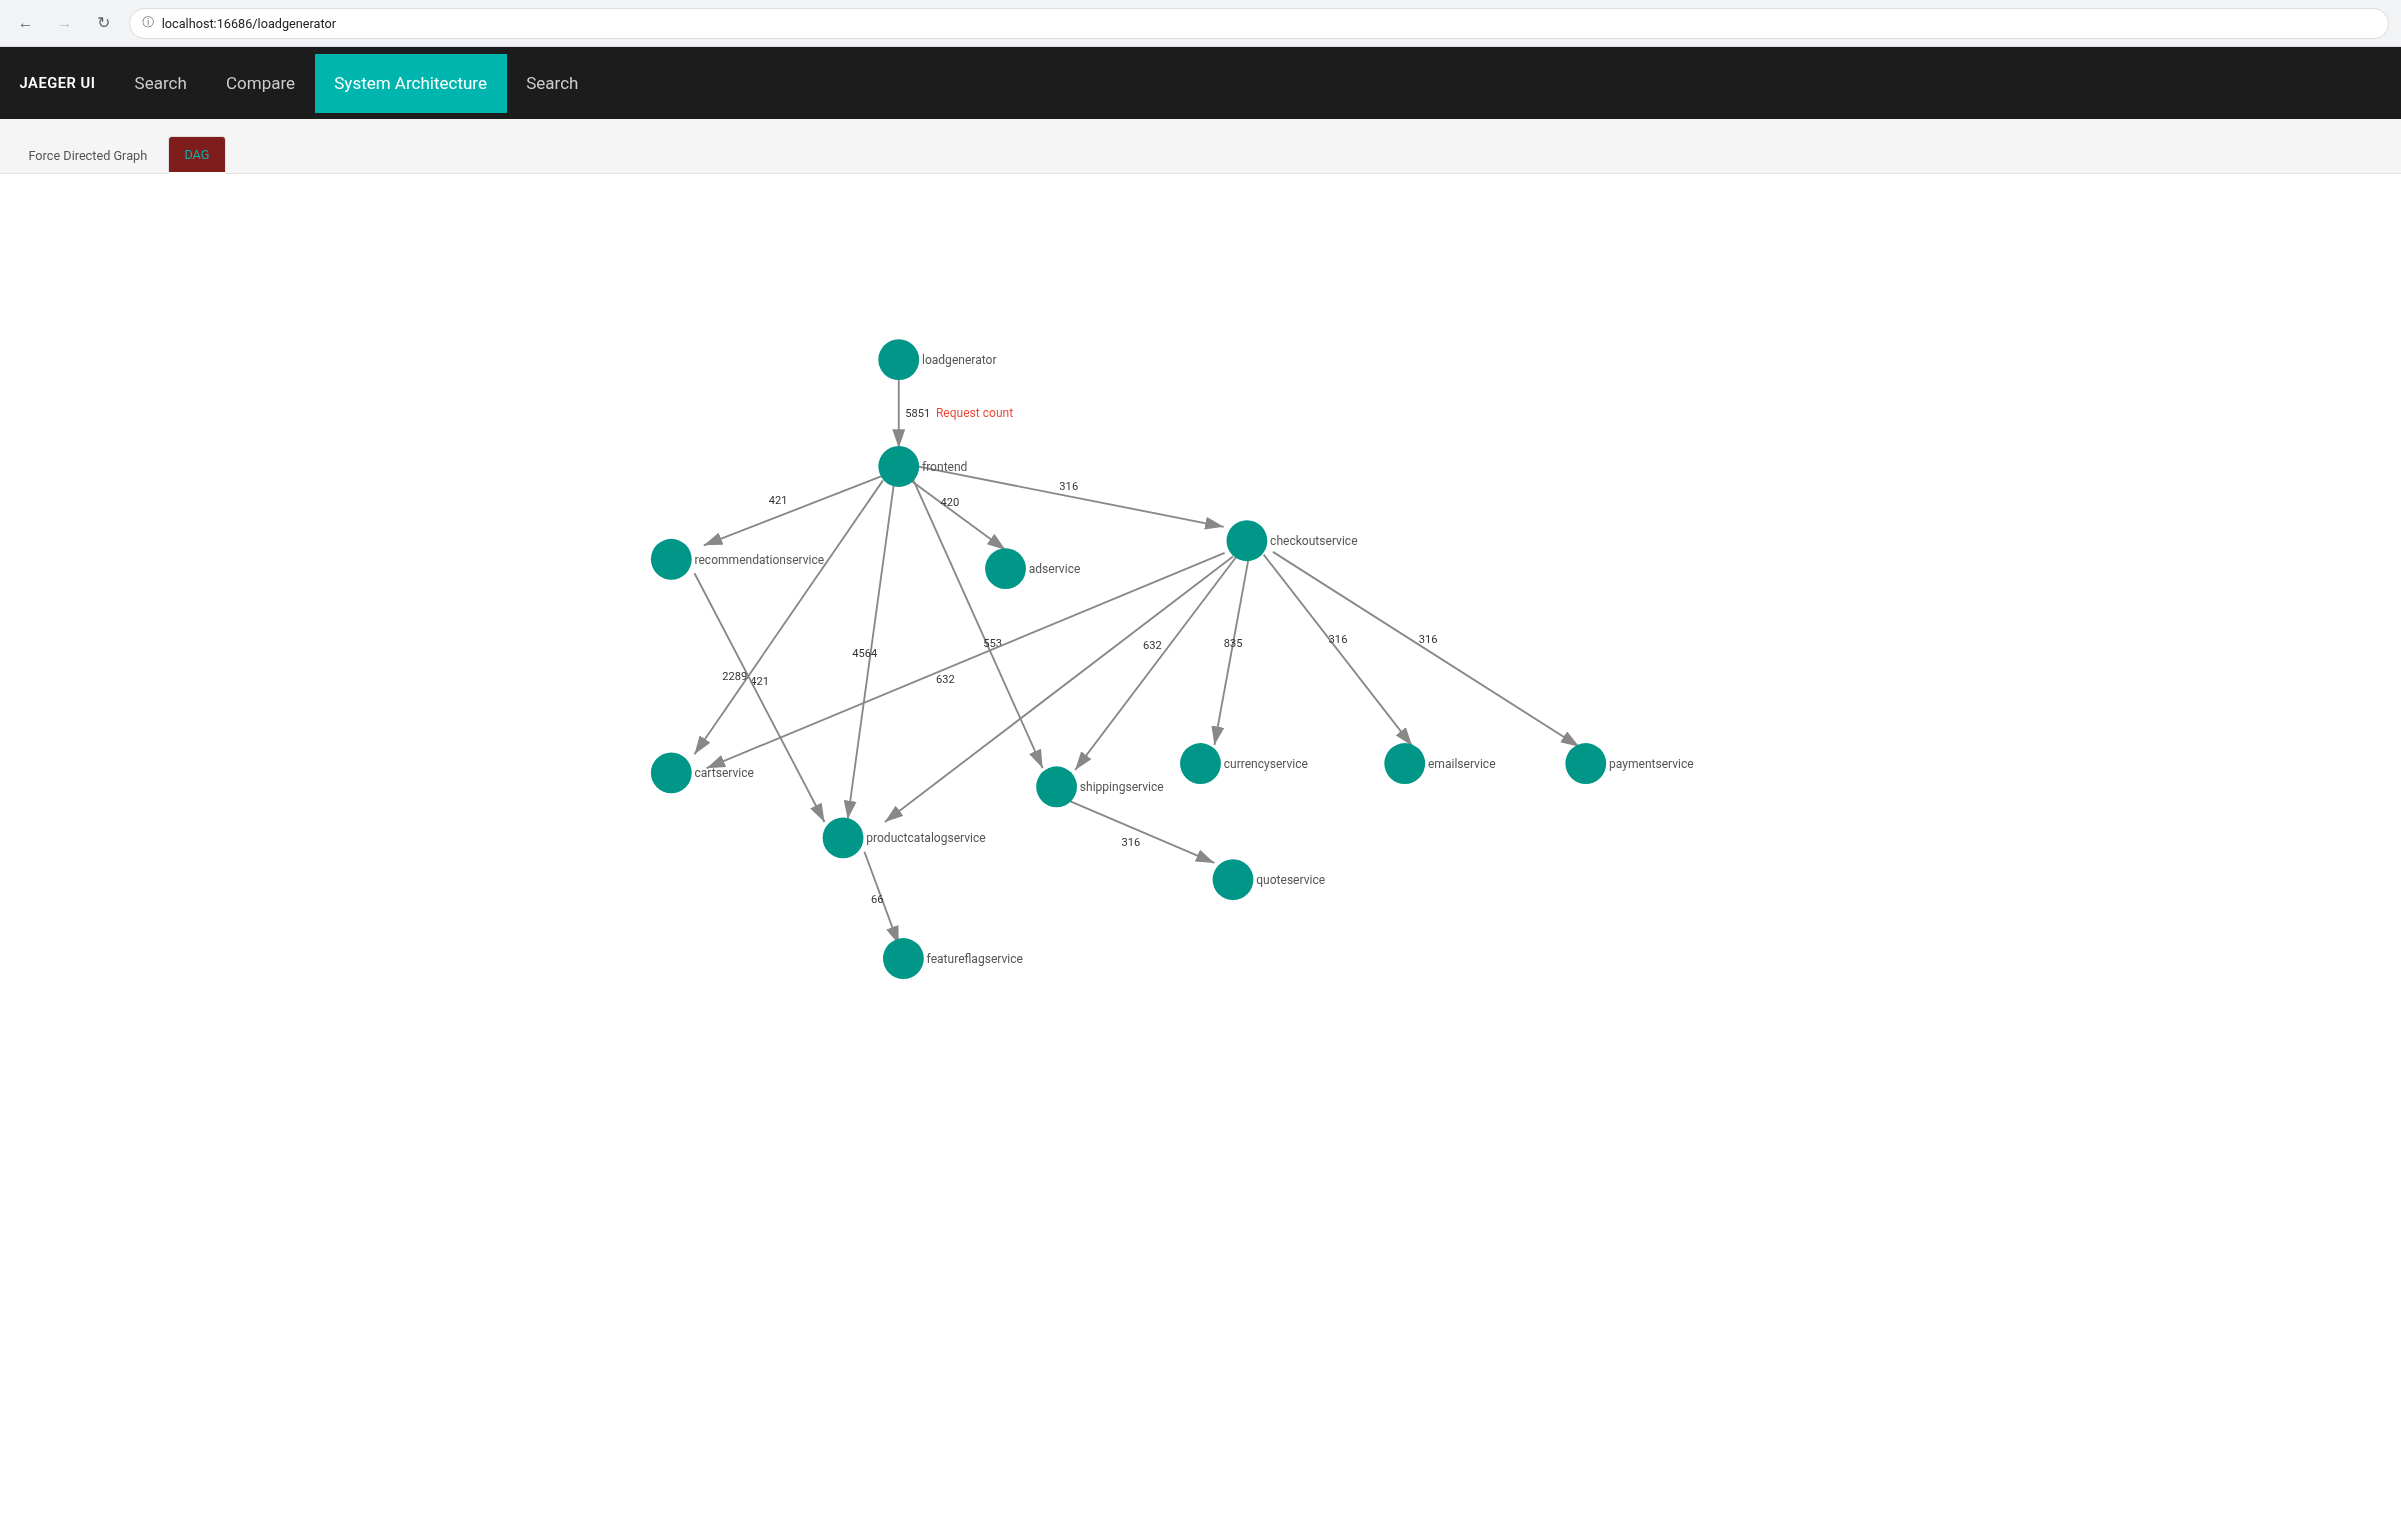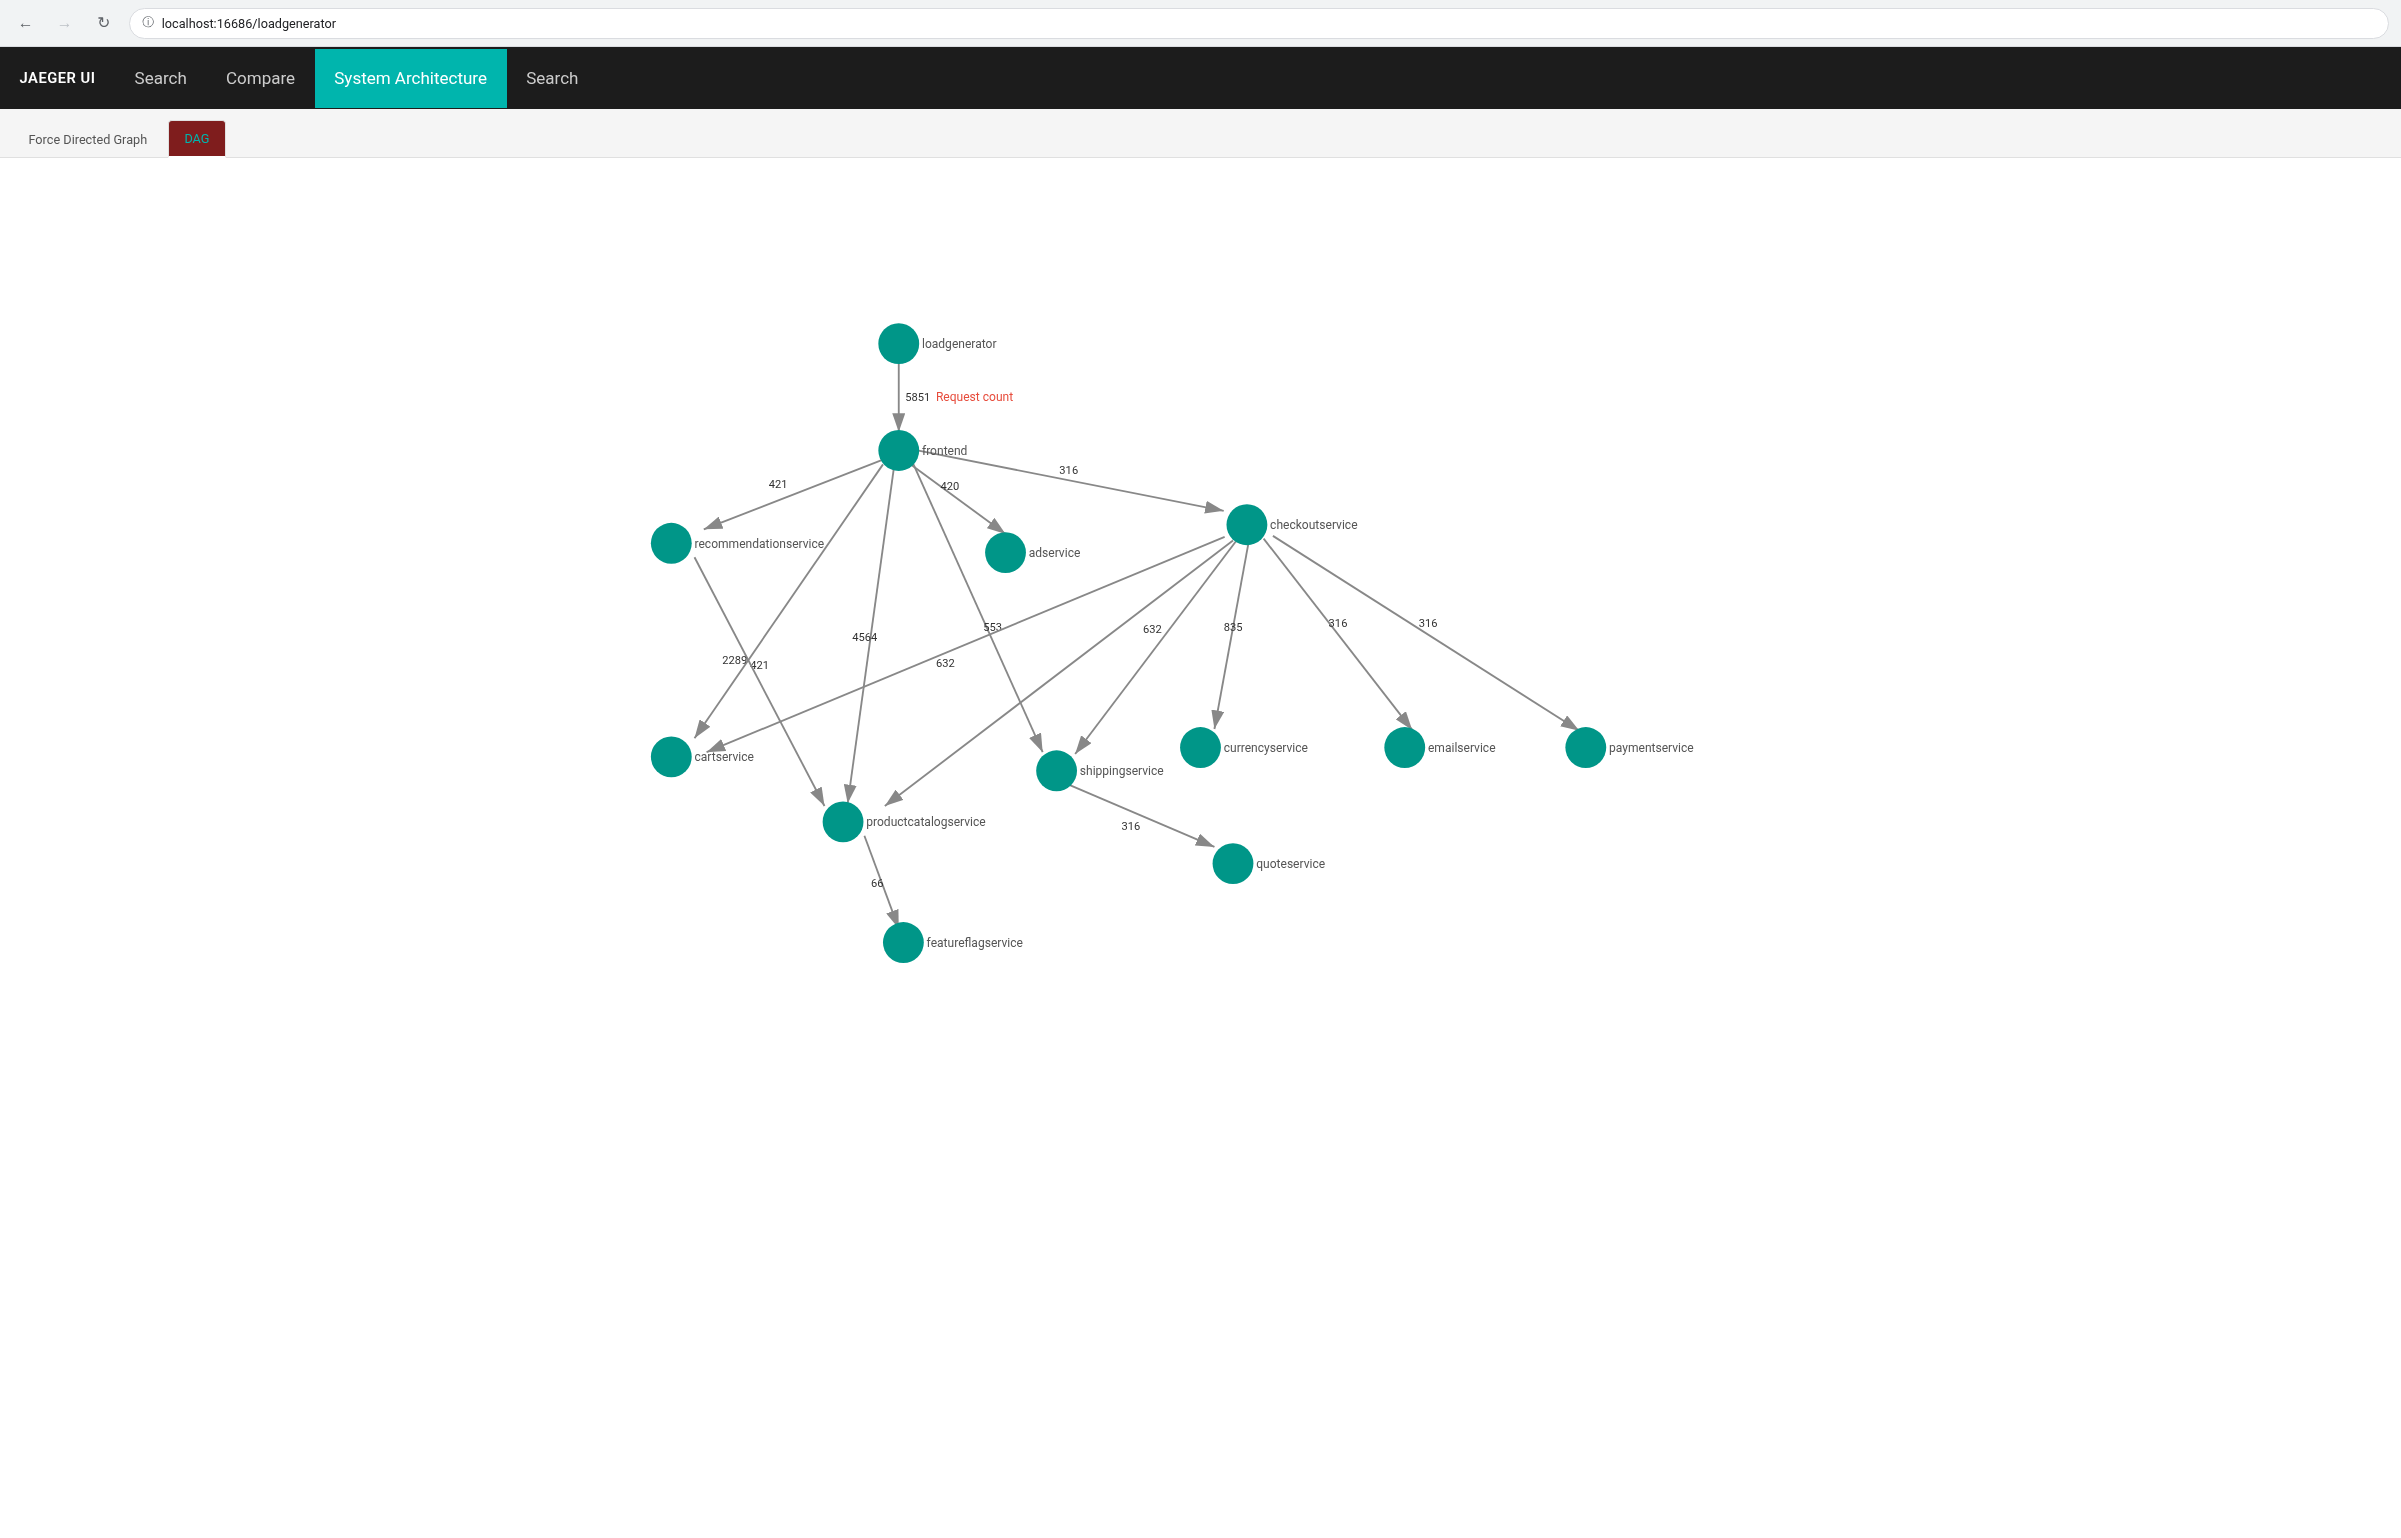--- a/index.html
+++ b/index.html
@@ -36,21 +36,21 @@
       align-items: center;
       padding: 0 11.8px;
       gap: 7.8px;
       font-size: 12.7px;
       color: #202124;
     }
     .address-bar .lock-icon { color: #5f6368; font-size: 11.8px; }
 
     
     .app-header {
-      height: 62px;
+      height: 72px;
       background: #1c1c1c;
       display: flex;
       align-items: center;
       padding: 0 0;
     }
     .app-logo {
       padding: 0 19.6px;
       font-size: 14.7px;
       font-weight: 600;
       color: #fff;
@@ -67,21 +67,21 @@
       text-decoration: none;
     }
     .nav-item.active {
       background: #00b5ad;
       color: #fff;
       text-align: center;
     }
 
     
     .tab-bar {
-      height: 49px;
+      height: 55px;
       background: #f5f5f5;
       border-bottom: 1px solid #e0e0e0;
       display: flex;
       align-items: flex-end;
       padding: 0 11.8px;
     }
     .tab {
       padding: 9.8px 15.7px;
       font-size: 12.7px;
       cursor: pointer;

